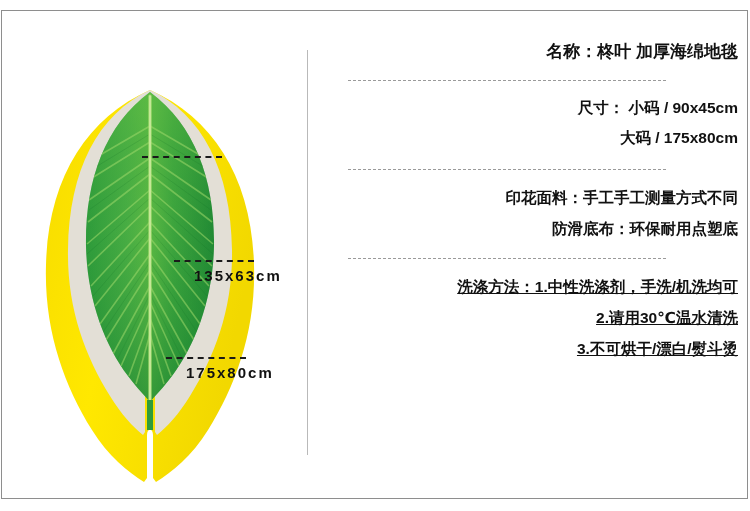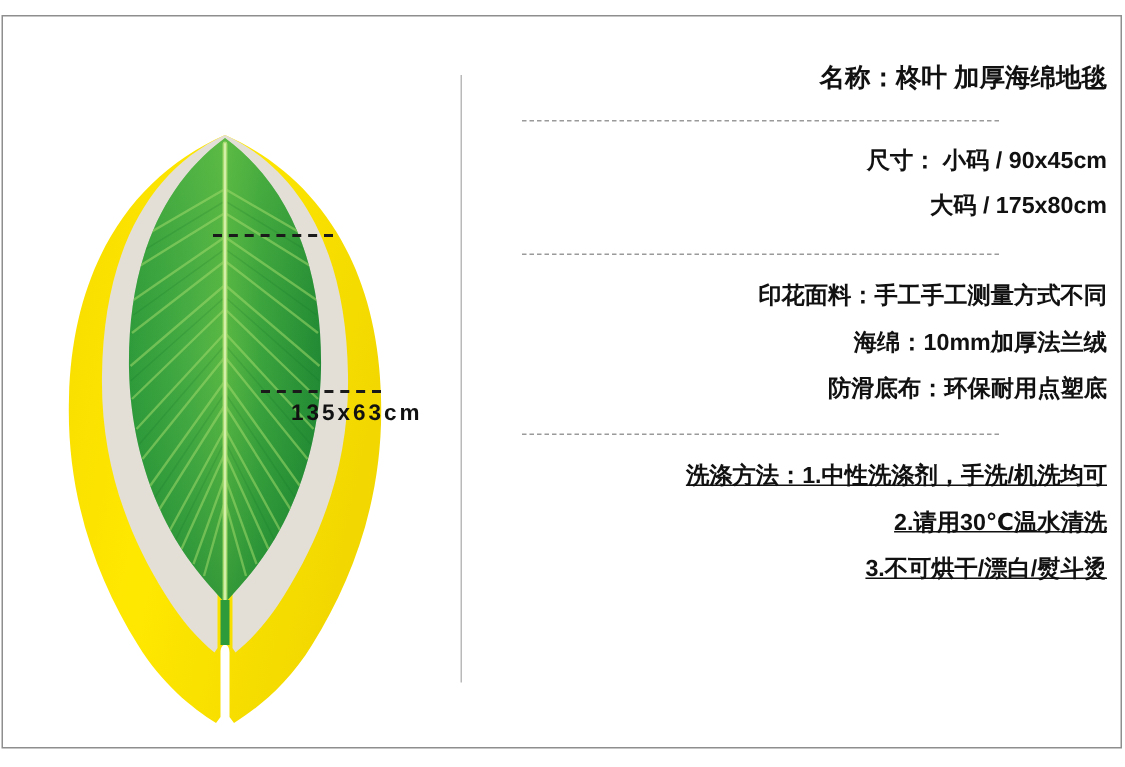--- a/index.html
+++ b/index.html
@@ -258,41 +258,44 @@
       </g>
     </svg>
 
     <div class="callout" id="callout-s">
       <div class="rule"></div>
     </div>
     <div class="callout" id="callout-m">
       <div class="rule"></div>
       <div class="lbl">135x63cm</div>
     </div>
+    <div class="callout" id="callout-l">
+      <div class="rule"></div>
+      <div class="lbl">175x80cm</div>
+    </div>
   </div>
 
   <div id="divider"></div>
 
   <div id="spec-panel">
 
     <div class="spec-title">名称：柊叶 加厚海绵地毯</div>
 
     <div class="gap-a"></div>
     <div class="sep"></div>
     <div class="gap-b"></div>
 
     <div class="row">尺寸： 小码 / 90x45cm</div>
     <div class="row indent-1">大码 / 175x80cm</div>
 
     <div class="gap-c"></div>
     <div class="sep"></div>
     <div class="gap-b"></div>
 
     <div class="mat">印花面料：手工手工测量方式不同</div>
-    <div class="mat">海绵：10mm加厚法兰绒</div>
     <div class="mat">防滑底布：环保耐用点塑底</div>
 
     <div class="gap-d"></div>
     <div class="sep"></div>
     <div class="gap-b"></div>
 
     <div class="wash">洗涤方法：1.中性洗涤剂，手洗/机洗均可</div>
     <div class="wash wash-ind">2.请用30℃温水清洗</div>
     <div class="wash wash-ind">3.不可烘干/漂白/熨斗烫</div>
   </div>

